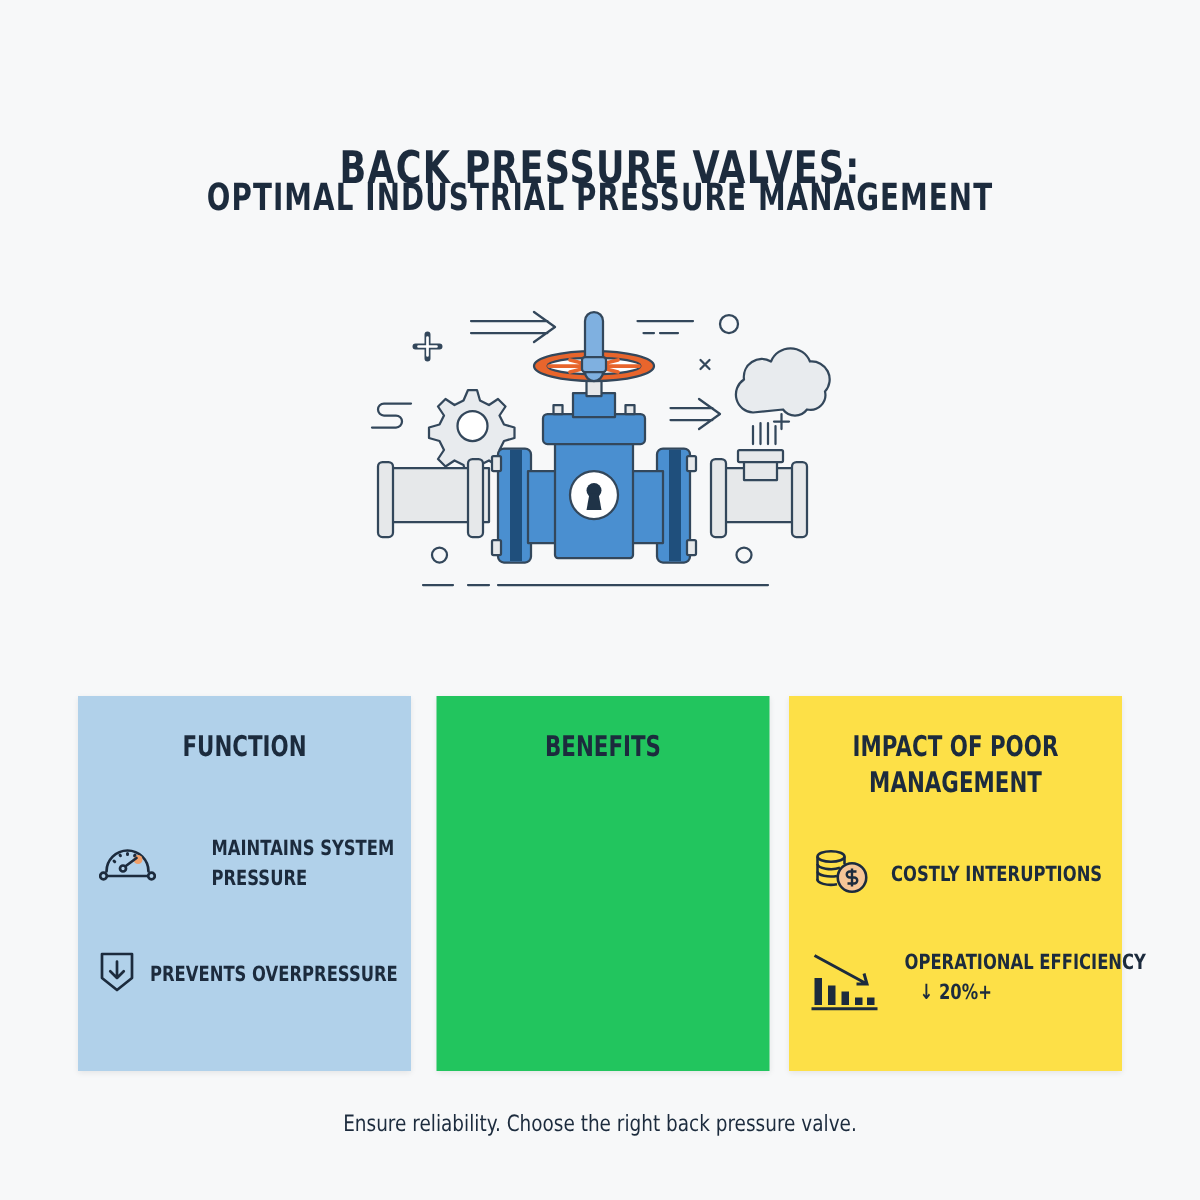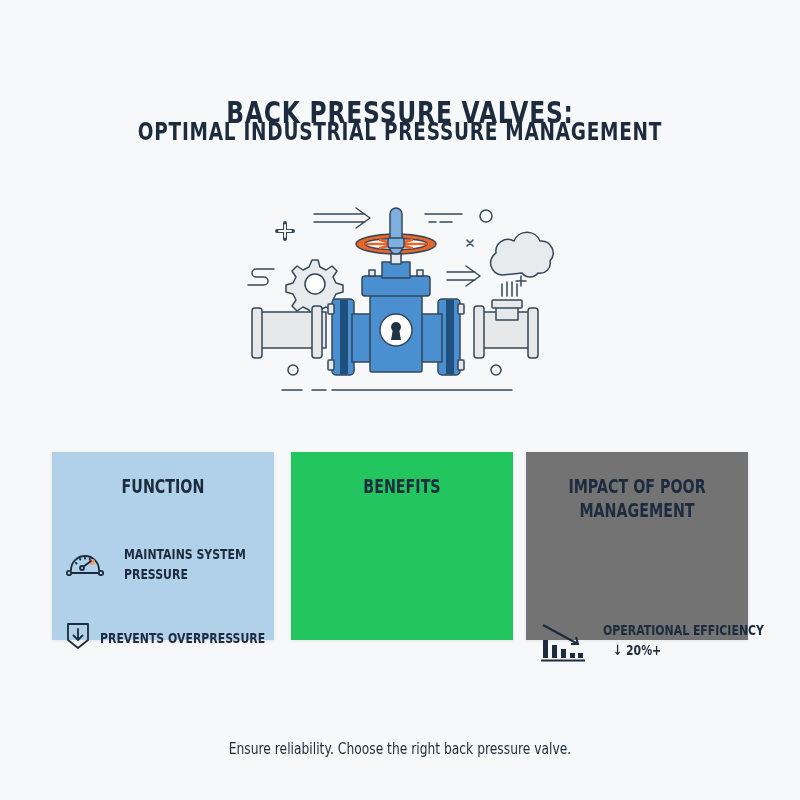--- a/index.html
+++ b/index.html
@@ -15,26 +15,26 @@
     font-family: "DejaVu Sans", sans-serif; font-weight: bold;
     color: #1c2b3d; letter-spacing: 1px;
     transform-origin: center;
   }
   .title-1 { top: 95px; font-size: 30px; transform: scaleX(0.78); }
   .title-2 { top: 117px; font-size: 25px; transform: scaleX(0.74); }
 
   .hero { position: absolute; left: 240px; top: 200px; width: 320px; height: 200px; }
 
   .card {
-    position: absolute; top: 452px; width: 222px; height: 188px;
+    position: absolute; top: 464px; width: 222px; height: 250px;
     box-shadow: 0 1px 4px rgba(0,0,0,0.08);
   }
   .card-function { left: 52px; background: #b1d1ea; }
   .card-benefits { left: 291px; background: #22c55e; }
-  .card-impact { left: 526px; background: #737373; }
+  .card-impact { left: 526px; background: #fde047; }
 
   .card-title {
     position: absolute; left: 0; width: 100%; text-align: center;
     font-family: "DejaVu Sans", sans-serif; font-weight: bold;
     font-size: 19px; line-height: 24px; color: #1c2b3d;
     transform: scaleX(0.75); transform-origin: center;
   }
   .item { position: absolute; display: flex; align-items: center; }
   .item-label {
     font-family: "DejaVu Sans", sans-serif; font-weight: bold;
@@ -153,21 +153,21 @@
         <path d="M5 22 A14 14 0 0 1 33 22"></path>
         <path d="M3 25 H35"></path>
         <circle cx="3" cy="25" r="2.2" fill="#b1d1ea"></circle>
         <circle cx="35" cy="25" r="2.2" fill="#b1d1ea"></circle>
         <circle cx="26" cy="14" r="3" fill="#f0a06a" stroke="none"></circle>
         <path d="M17 19 L25 13"></path>
         <circle cx="16" cy="20" r="2" fill="#b1d1ea"></circle>
         <path d="M10 15 l0.5 0.5 M14 11 l0.3 0.5 M19 10 l0 0.6 M24 11 l-0.3 0.5" stroke-width="2"></path>
       </svg>
     </span>
-    <span style="margin-left:20px; display:block;">
+    <span style="margin-left:37px; display:block;">
       <span class="item-label" style="display:block;">MAINTAINS SYSTEM</span>
       <span class="item-label" style="display:block; margin-top:3px;">PRESSURE</span>
     </span>
   </div>
 
   <div class="item" style="left:14px; top:170px;">
     <span class="icon">
       <svg width="24" height="28" viewBox="0 0 24 28" fill="none" stroke="#1c2b3d" stroke-width="1.8" stroke-linejoin="round" stroke-linecap="round">
         <path d="M2 2 H22 V18 L12 26 L2 18 Z"></path>
         <path d="M12 7 V18 M7.5 13.5 L12 18 L16.5 13.5"></path>
@@ -180,20 +180,32 @@
 <div class="card card-benefits">
   <div class="card-title" style="top:22px;">BENEFITS</div>
 
 
 </div>
 
 <div class="card card-impact">
   <div class="card-title" style="top:22px;">IMPACT OF POOR</div>
   <div class="card-title" style="top:46px;">MANAGEMENT</div>
 
+  <div class="item" style="left:16px; top:102px;">
+    <span class="icon">
+      <svg width="38" height="30" viewBox="0 0 38 30" fill="none" stroke="#1c2b3d" stroke-width="1.7">
+        <ellipse cx="12" cy="5" rx="9" ry="3.5"></ellipse>
+        <path d="M3 5 V21 M21 5 V10"></path>
+        <path d="M3 10 a9 3.5 0 0 0 15 2.5 M3 15 a9 3.5 0 0 0 13 3 M3 20 a9 3.5 0 0 0 13 3.5"></path>
+        <circle cx="26" cy="19" r="9.5" fill="#f6c597"></circle>
+        <path d="M29 15 h-4.5 a2 2 0 0 0 0 4 h3 a2 2 0 0 1 0 4 H23 M26 13 V25" stroke-width="1.6"></path>
+      </svg>
+    </span>
+    <span class="item-label" style="margin-left:14px;">COSTLY INTERUPTIONS</span>
+  </div>
 
   <div class="item" style="left:14px; top:170px;">
     <span class="icon">
       <svg width="46" height="40" viewBox="0 0 46 40" fill="none" stroke="#1c2b3d" stroke-width="2">
         <path d="M3 3 L38 22 M31 22 L38 22 L36 15"></path>
         <g fill="#1c2b3d" stroke="none">
           <rect x="3" y="18" width="5" height="18"></rect>
           <rect x="12" y="23" width="5" height="13"></rect>
           <rect x="21" y="27" width="5" height="9"></rect>
           <rect x="30" y="31" width="5" height="5"></rect>

